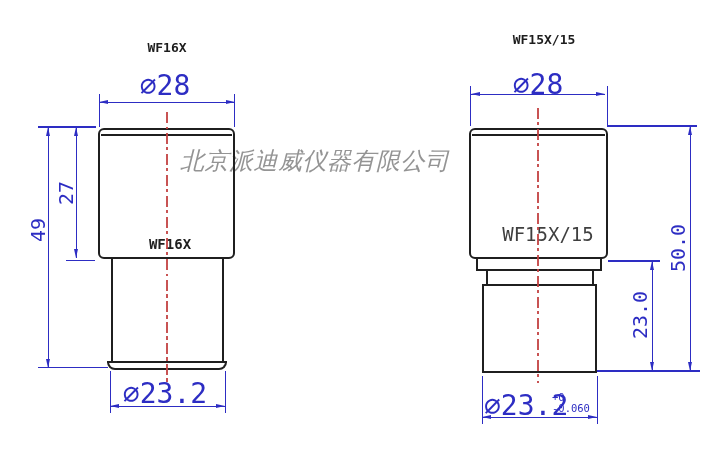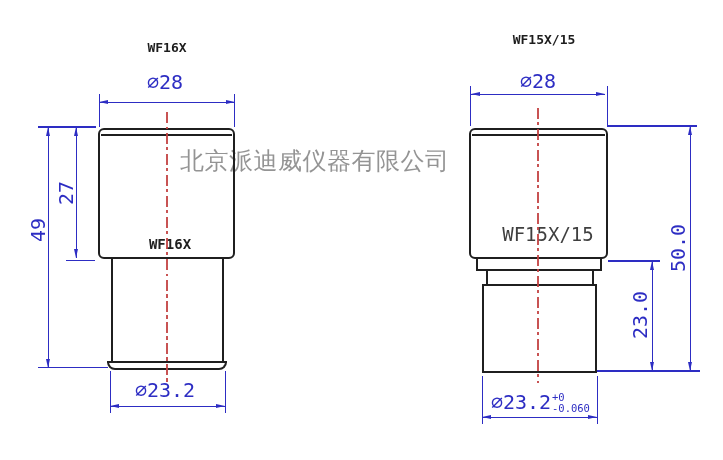--- a/index.html
+++ b/index.html
@@ -27,21 +27,21 @@
       var(--red) 14.5px 17.5px, transparent 17.5px 21px);
   }
   
   .ah{position:absolute;width:0;height:0;}
   .ah.l{border-top:2.8px solid transparent;border-bottom:2.8px solid transparent;border-right:9px solid var(--blue);}
   .ah.r{border-top:2.8px solid transparent;border-bottom:2.8px solid transparent;border-left:9px solid var(--blue);}
   .ah.u{border-left:2.8px solid transparent;border-right:2.8px solid transparent;border-bottom:9px solid var(--blue);}
   .ah.d{border-left:2.8px solid transparent;border-right:2.8px solid transparent;border-top:9px solid var(--blue);}
   
   .dimtxt{
-    position:absolute;color:var(--blue);font-size:20px;line-height:1;
+    position:absolute;color:var(--blue);font-size:28px;line-height:1;
     text-align:center;white-space:nowrap;font-weight:400;
   }
   .dimtxt.rot{transform:translate(-50%,-50%) rotate(-90deg);font-size:20px;}
   .title{
     position:absolute;color:#1d1d1d;font-size:13px;font-weight:700;
     text-align:center;white-space:nowrap;line-height:1;
   }
   .bodylabel{position:absolute;text-align:center;white-space:nowrap;line-height:1;}
   .bodylabel.left{color:#202020;font-size:14px;font-weight:700;}
   .bodylabel.right{color:#3f3f3f;font-size:19px;font-weight:400;}
@@ -54,21 +54,21 @@
     font-size:24px;line-height:27px;white-space:nowrap;letter-spacing:0.5px;
     z-index:0;opacity:.95;
   }
   .z1{z-index:1;}
 </style>
 </head>
 <body>
 
 <div id="canvas">
 
-  <div class="watermark" style="left:180px;top:148px;">北京派迪威仪器有限公司</div>
+  <div class="watermark" style="left:180px;top:148px;font-style:italic;">北京派迪威仪器有限公司</div>
 
   <div class="title z1" style="left:117px;top:41px;width:100px;">WF16X</div>
 
   <div class="dimtxt z1" style="left:115px;top:72px;width:100px;">∅28</div>
   <div class="hl z1" style="left:99px;top:102px;width:136px;"></div>
   <div class="ah l z1" style="left:99px;top:100px;"></div>
   <div class="ah r z1" style="left:226px;top:100px;"></div>
   <div class="vl z1" style="left:98.6px;top:94px;height:33px;"></div>
   <div class="vl z1" style="left:233.6px;top:94px;height:33px;"></div>
 

